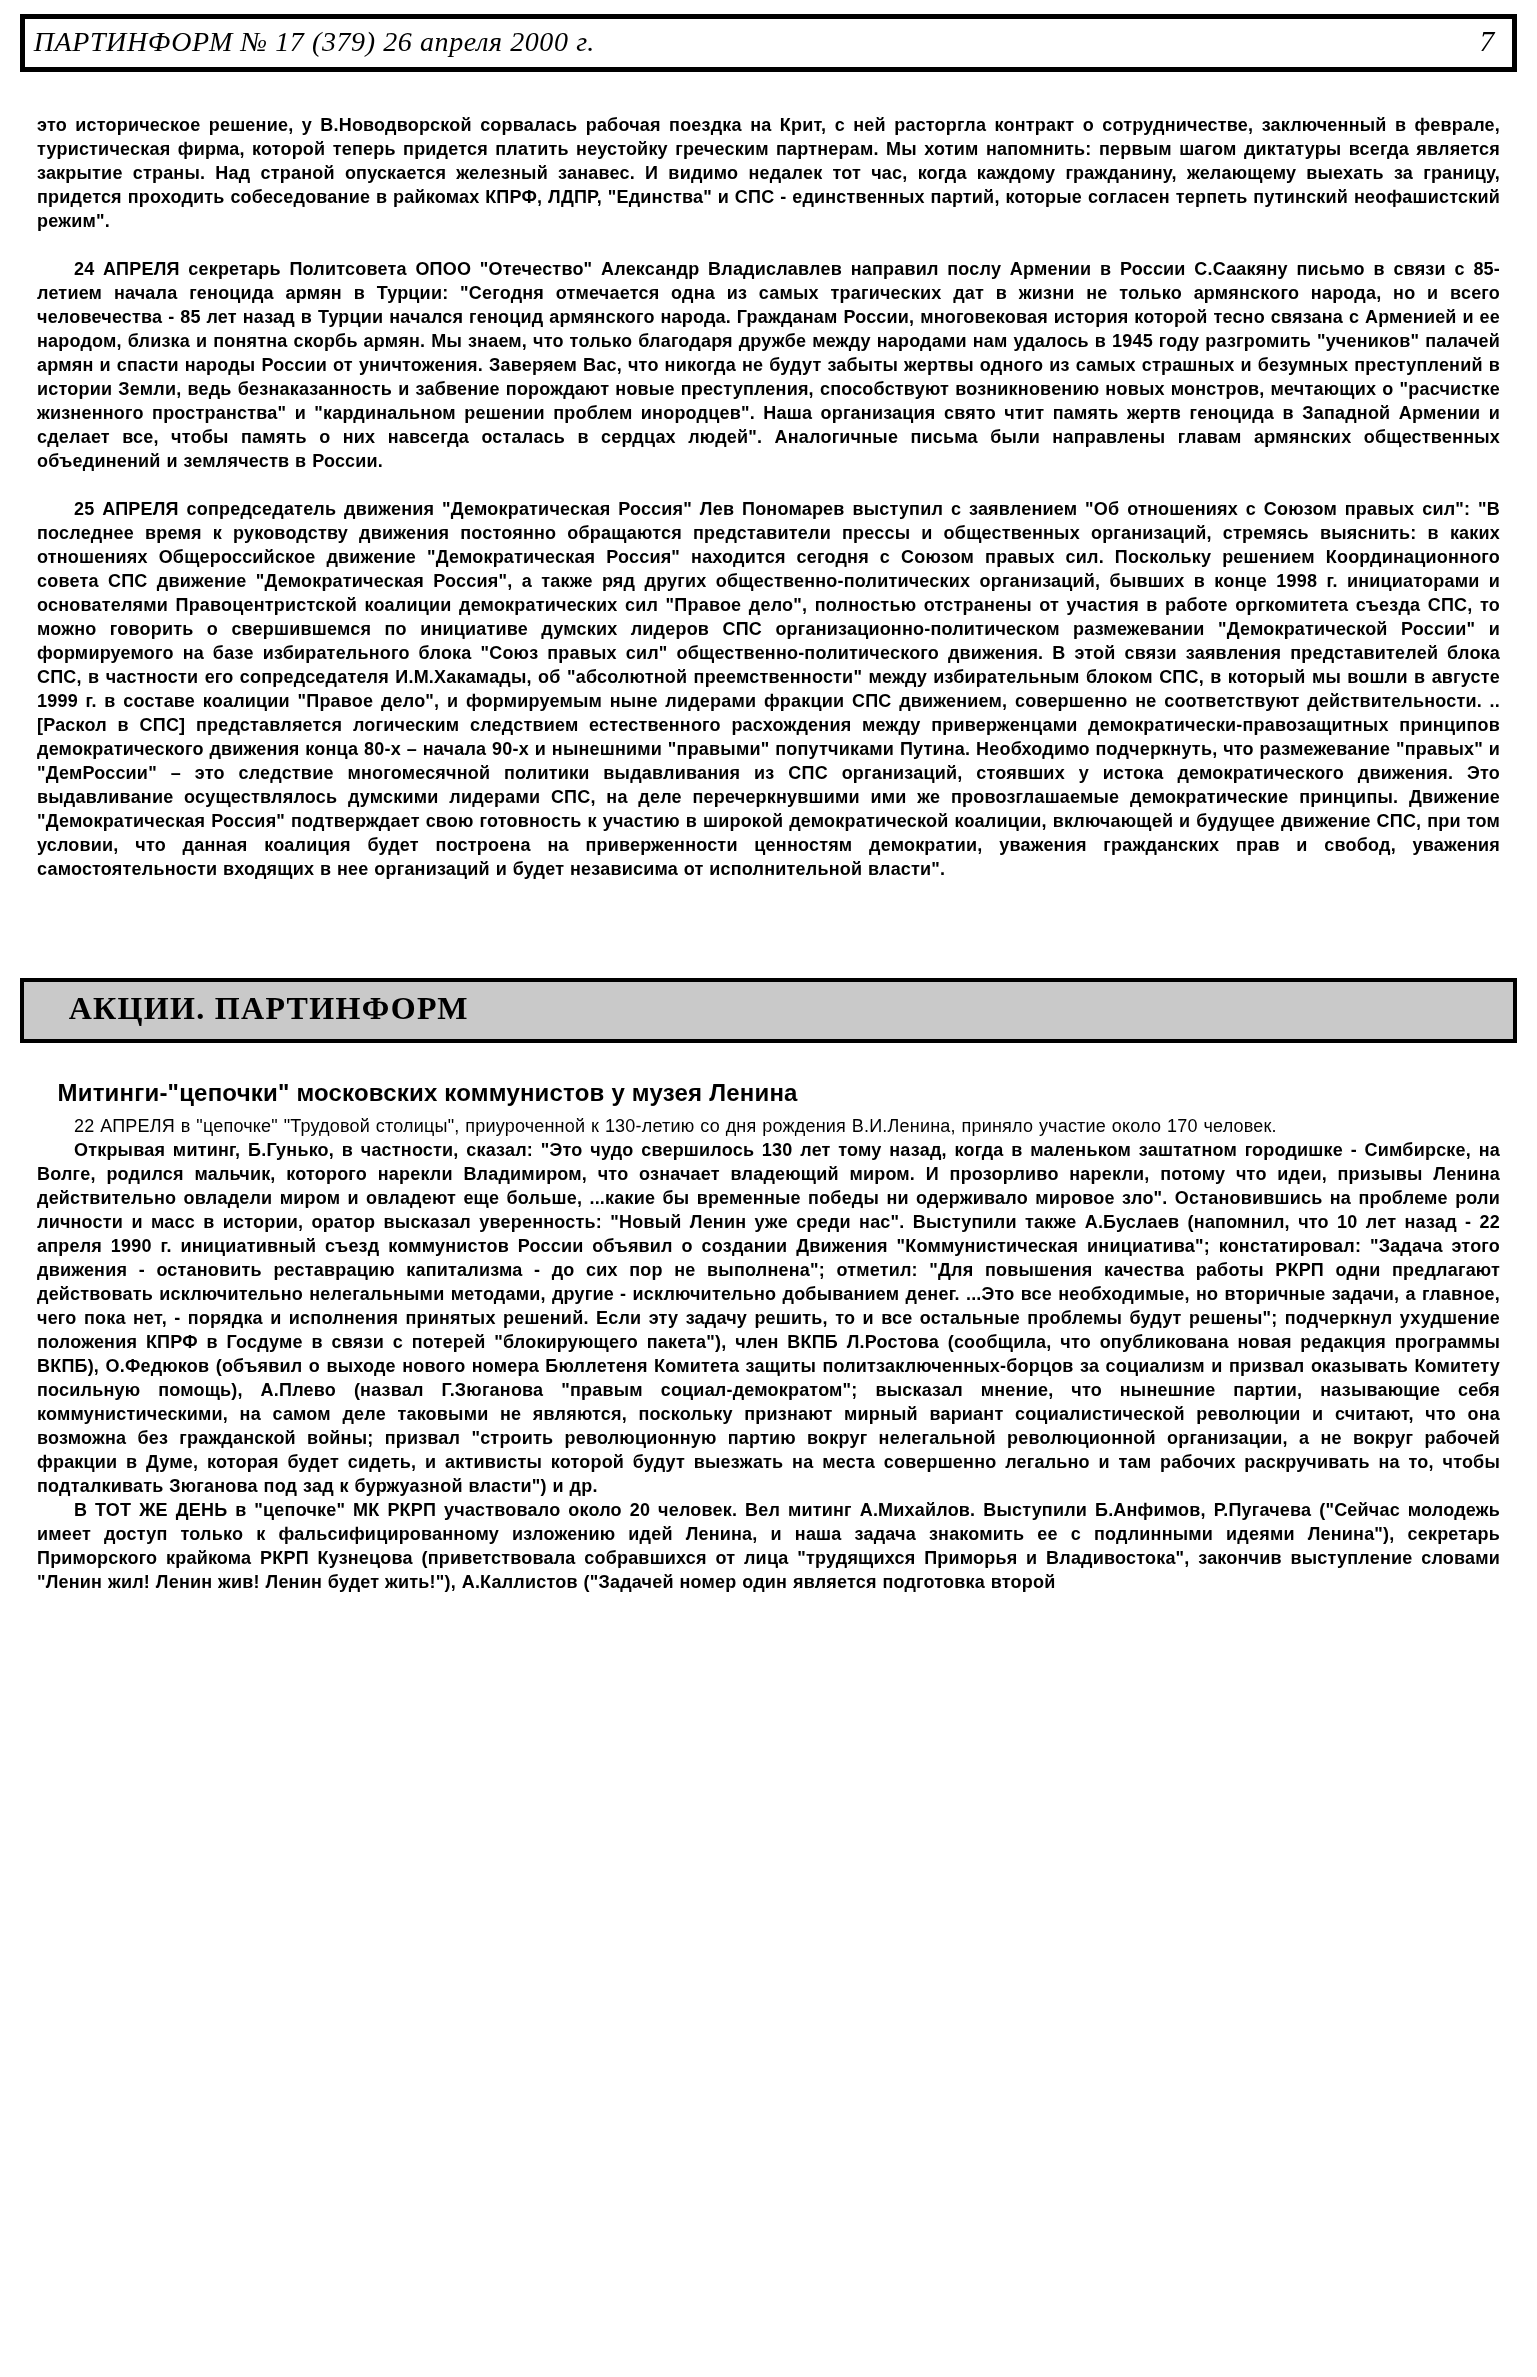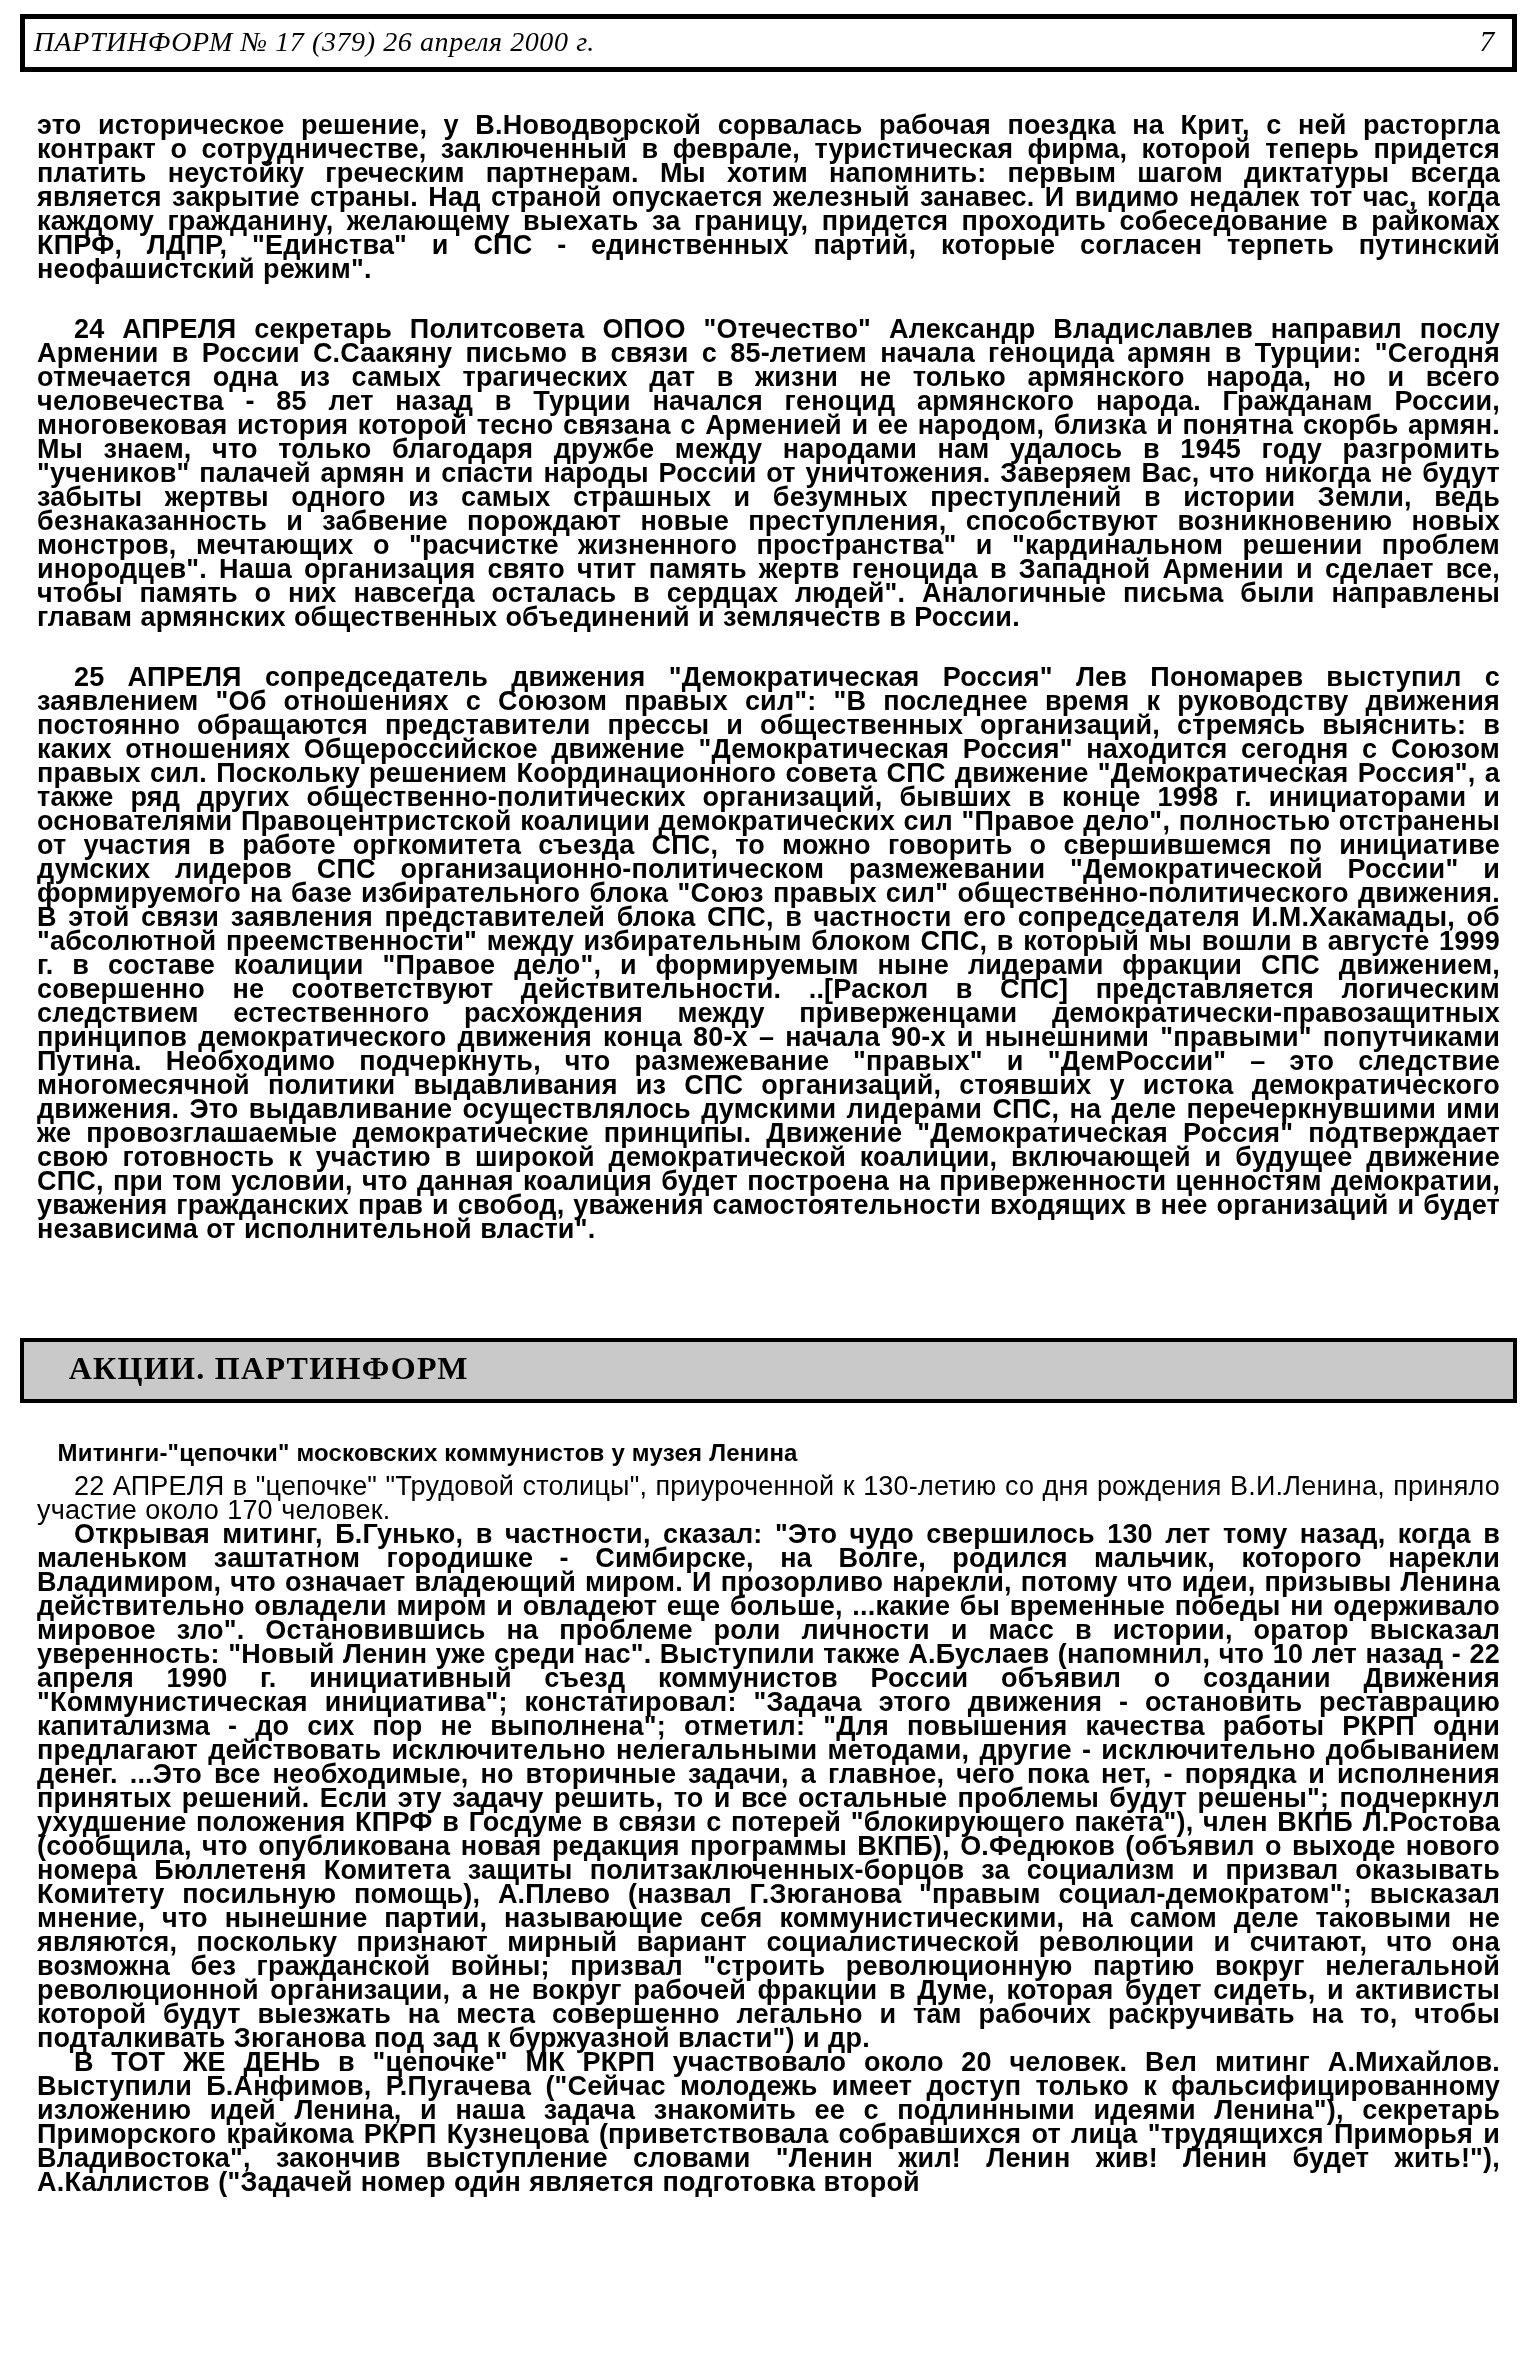--- a/index.html
+++ b/index.html
@@ -25,30 +25,30 @@
     background: #ffffff;
     font-family: "Liberation Serif", serif;
     font-style: italic;
     font-size: 28px;
     line-height: 1.1;
   }
   .masthead-title { letter-spacing: 0.6px; }
   .masthead-page-number { font-size: 29.5px; }
   
   .body-par {
-    font-size: 27px;
+    font-size: 18px;
     line-height: 24px;
     text-align: justify;
     letter-spacing: 0.2px;
     word-spacing: 0.6px;
     margin: 0;
   }
   .bold { font-weight: bold; }
   .indent { text-indent: 37px; }
-  .gap { margin-top: 36px; }
+  .gap { margin-top: 24px; }
   
   .section-banner {
     margin: 97px -17.3px 36px -17.3px;
     border: 4.5px solid #000000;
     background: #c9c9c9;
     padding: 9px 13px 13px 45px;
     font-family: "Liberation Serif", serif;
     font-weight: bold;
     font-size: 32px;
     letter-spacing: 1.3px;

